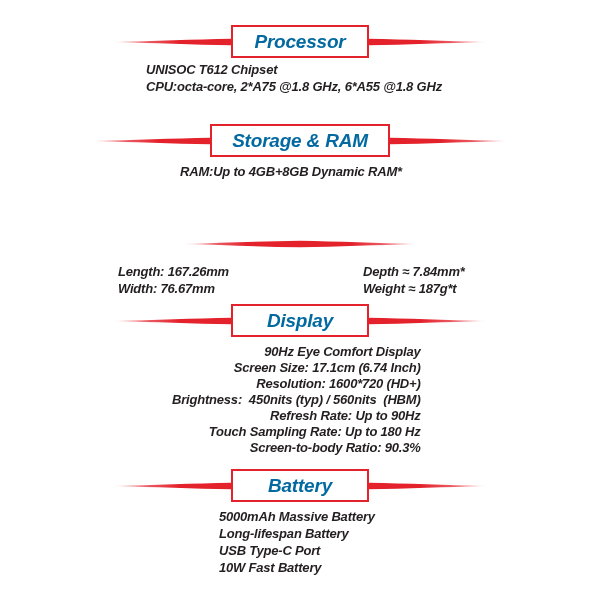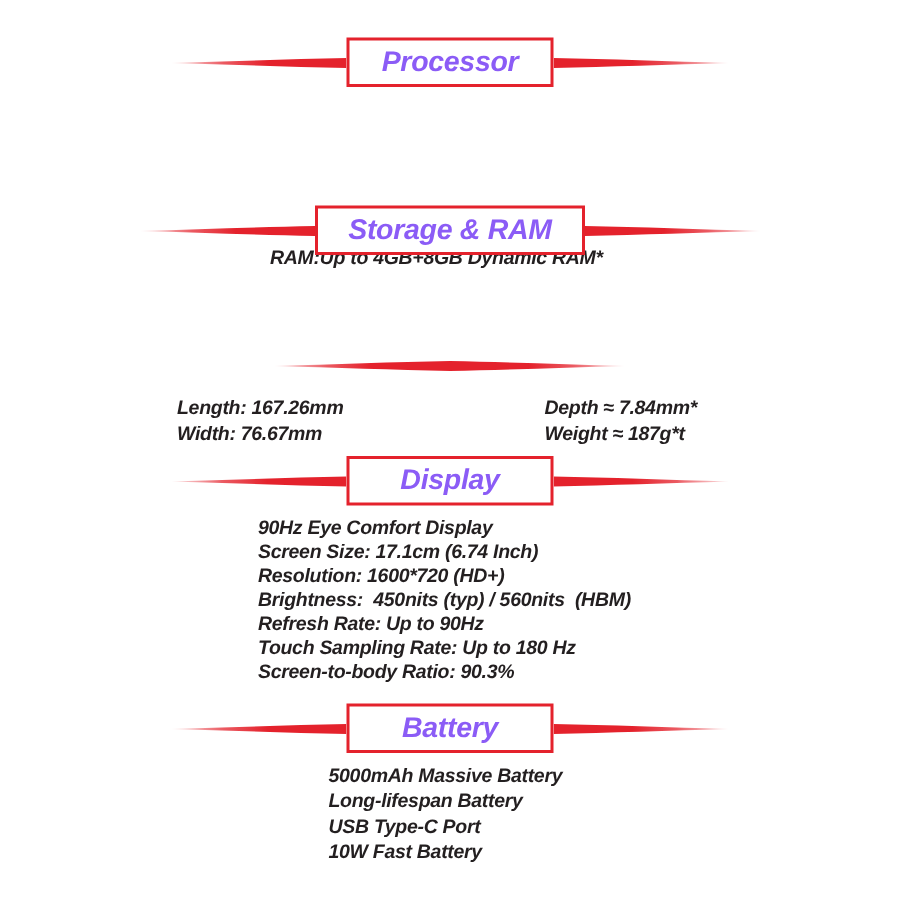--- a/index.html
+++ b/index.html
@@ -14,38 +14,38 @@
     position: absolute; left: 0; right: 0;
     display: flex; align-items: center; justify-content: center;
     height: 33px;
   }
   .tbox {
     box-sizing: border-box;
     min-width: 138px;
     height: 33px;
     border: 2px solid #e4222c;
     background: #ffffff;
-    color: #8b5cf6;
+    color: #0369a1;
     font-weight: bold; font-style: italic;
     font-size: 19px; line-height: 29px;
     text-align: center;
     padding: 0 20px;
     letter-spacing: -0.2px;
     white-space: nowrap;
     z-index: 2;
   }
   .ribbon { display: block; flex: 0 0 auto; }
   .spec-body {
     position: absolute;
     color: #231f20;
     font-weight: bold; font-style: italic;
     font-size: 13px; line-height: 17px;
     letter-spacing: -0.2px;
   }
-  .spec-body.tight { line-height: 16px; }
+  .spec-body.tight { line-height: 16px; text-align: right; }
   .spec-line { white-space: pre; }
 </style>
 </head>
 <body>
 
 <div id="sheet">
 
   <div class="header-row" style="top:25px">
     <svg class="ribbon" width="117" height="12" viewBox="0 0 117 12">
       <defs>
@@ -62,22 +62,26 @@
           <stop offset="1" stop-color="#e4222c" stop-opacity="0.10"></stop>
         </linearGradient>
       </defs>
       <path d="M0,6 C40,4.9 80,3.4 117,2.7 L117,9.3 C80,8.6 40,7.1 0,6 Z" fill="url(#rgL)"></path>
     </svg>
     <div class="tbox">Processor</div>
     <svg class="ribbon" width="117" height="12" viewBox="0 0 117 12">
       <path d="M0,2.7 C37,3.4 77,4.9 117,6 C77,7.1 37,8.6 0,9.3 Z" fill="url(#rgR)"></path>
     </svg>
   </div>
+  <div class="spec-body" style="top:61px; left:146px">
+    <div class="spec-line">UNISOC T612 Chipset</div>
+    <div class="spec-line">CPU:octa-core, 2*A75 @1.8 GHz, 6*A55 @1.8 GHz</div>
+  </div>
 
-  <div class="header-row" style="top:137px">
+  <div class="header-row" style="top:124px">
     <svg class="ribbon" width="117" height="12" viewBox="0 0 117 12">
       <path d="M0,6 C40,4.9 80,3.4 117,2.7 L117,9.3 C80,8.6 40,7.1 0,6 Z" fill="url(#rgL)"></path>
     </svg>
     <div class="tbox">Storage &amp; RAM</div>
     <svg class="ribbon" width="117" height="12" viewBox="0 0 117 12">
       <path d="M0,2.7 C37,3.4 77,4.9 117,6 C77,7.1 37,8.6 0,9.3 Z" fill="url(#rgR)"></path>
     </svg>
   </div>
   <div class="spec-body" style="top:163px; left:180px">
     <div class="spec-line">RAM:Up to 4GB+8GB Dynamic RAM*</div>

